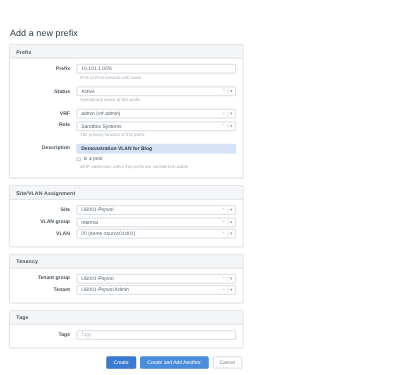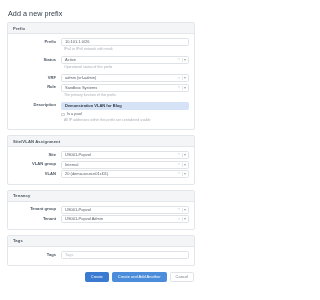--- a/index.html
+++ b/index.html
@@ -3,21 +3,21 @@
 <meta charset="utf-8">
 <style>
   * { box-sizing: border-box; margin: 0; padding: 0; }
   html, body {
     width: 202px; height: 300px;
     background: #ffffff;
     font-family: "Liberation Sans", sans-serif;
     color: #3e4a56;
     overflow: hidden;
   }
-  .page { width: 202px; height: 300px; padding: 8px 7px 0 7px; }
+  .page { width: 202px; height: 300px; padding: 21px 7px 0 7px; }
 
   .page-title {
     font-size: 7.2px;
     color: #2f3a45;
     font-weight: 400;
     letter-spacing: .05px;
     margin: 1px 0 4px 1px;
   }
 
   .card {

